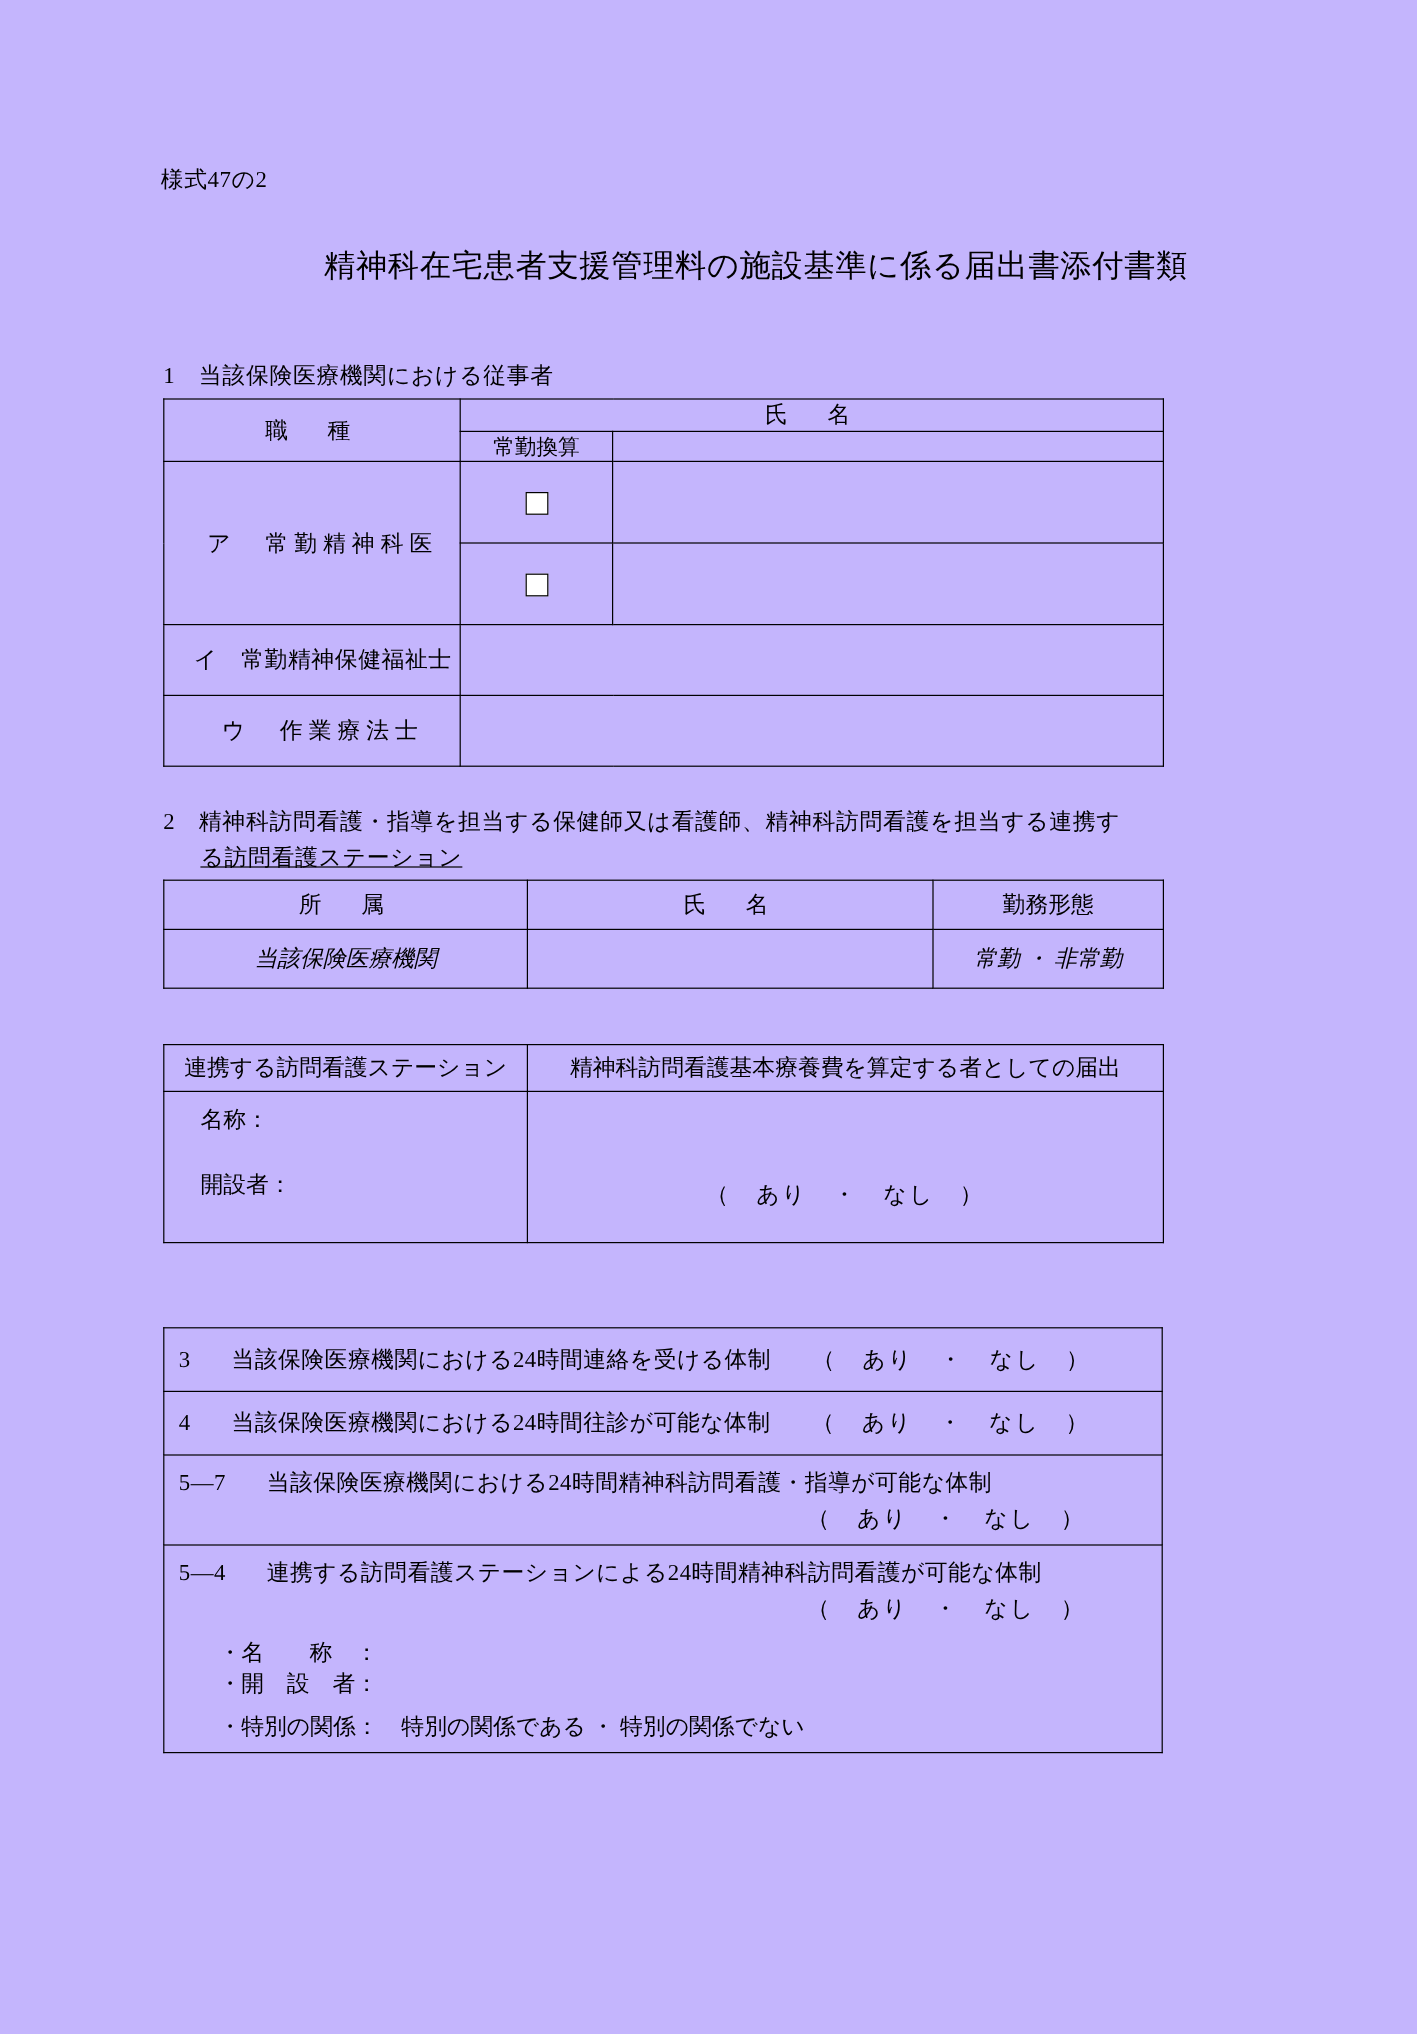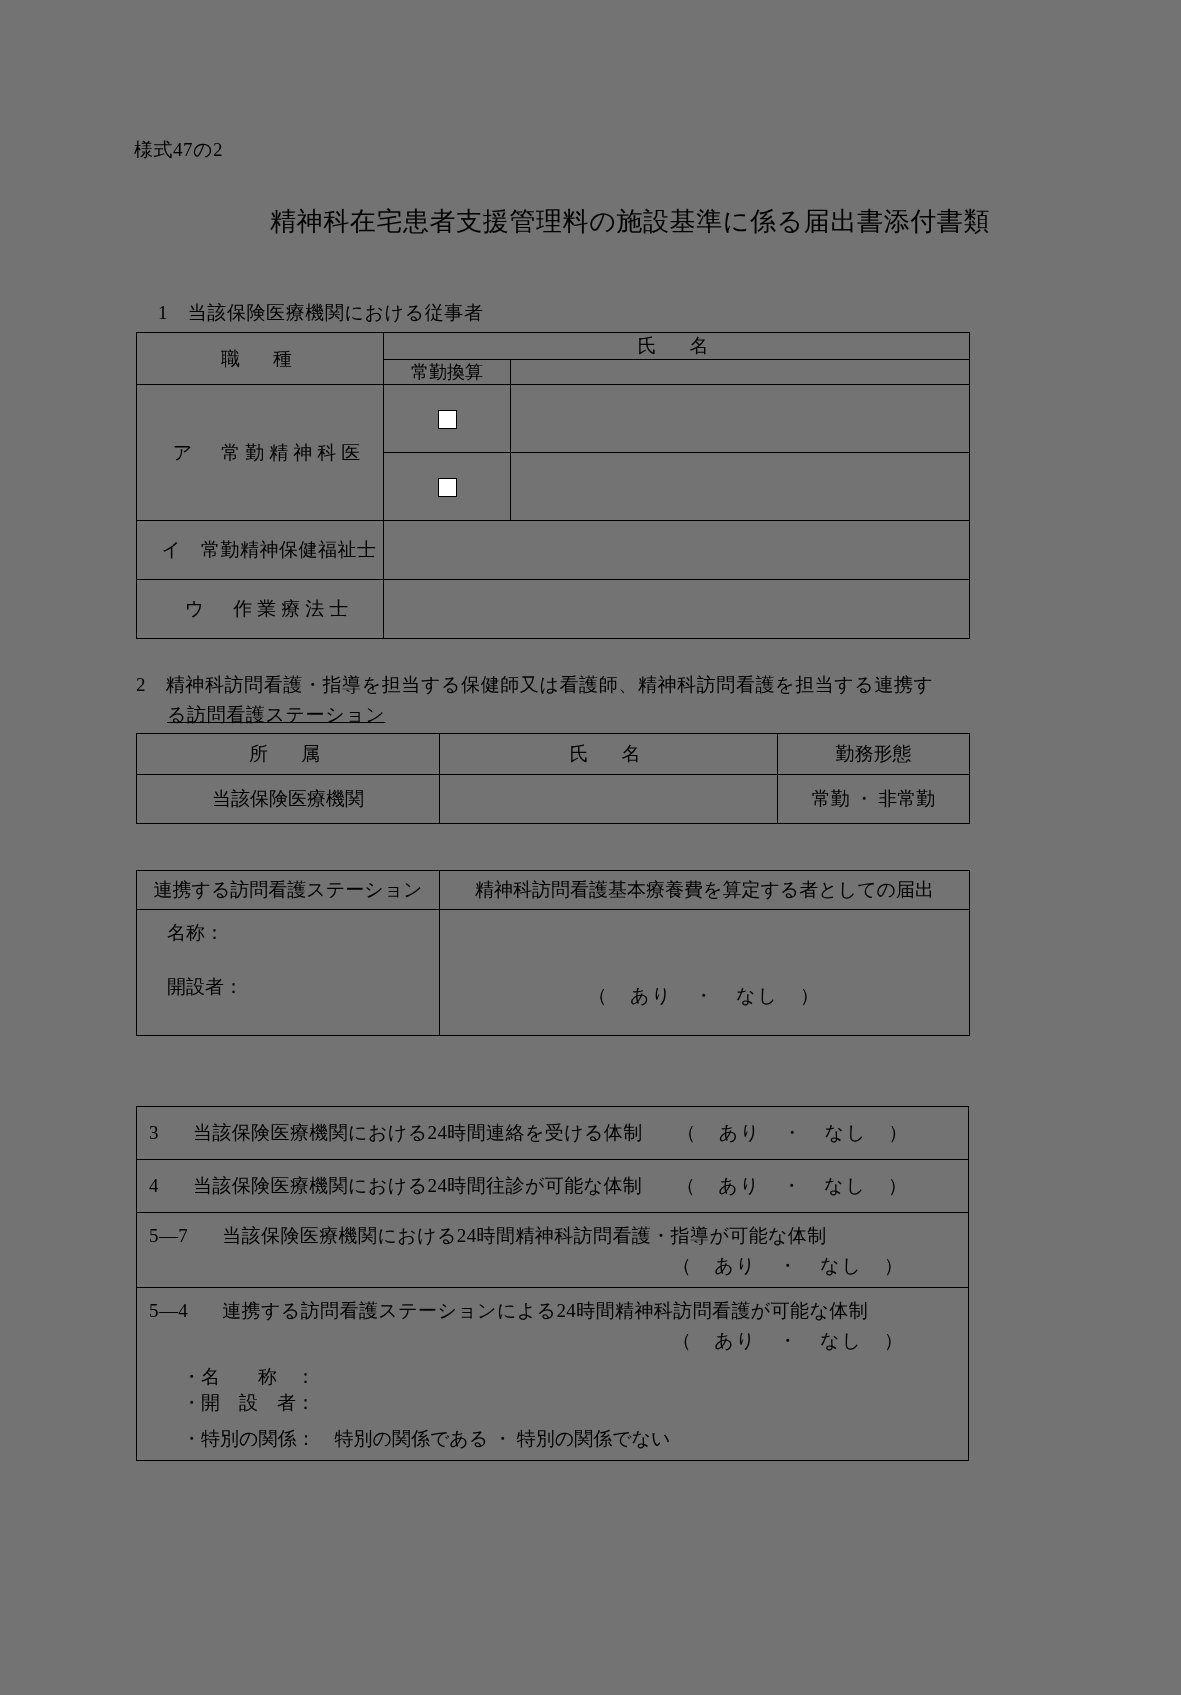--- a/index.html
+++ b/index.html
@@ -9,21 +9,21 @@
   }
   body {
     font-family: "Liberation Serif", "DejaVu Serif", serif;
     color: #000000;
   }
   .page {
     position: relative;
     width: 1181px;
     height: 1695px;
     margin: 0 auto;
-    background: #737373;
+    background: #c4b5fd;
     overflow: hidden;
   }
   .form-id {
     position: absolute;
     left: 134px;
     top: 137px;
     font-size: 19px;
     letter-spacing: 0.5px;
   }
   .doc-title {
@@ -32,21 +32,21 @@
     top: 204px;
     font-size: 26px;
     letter-spacing: 0.6px;
   }
   .section-heading {
     position: absolute;
     font-size: 19px;
     letter-spacing: 0.6px;
     white-space: nowrap;
   }
-  .sec1-heading { left: 136px; top: 300px; margin-left: 22px; }
+  .sec1-heading { left: 136px; top: 300px; }
   .sec2-heading-l1 { left: 136px; top: 672px; }
   .sec2-heading-l2 { left: 167px; top: 702px; text-decoration: underline; }
 
   table.grid {
     position: absolute;
     border-collapse: collapse;
     table-layout: fixed;
     font-size: 18px;
     padding-left: 36px;
   }
@@ -78,21 +78,21 @@
     vertical-align: middle;
   }
   .blank-cell { height: 58px; }
 
   
   #affil-table { left: 136px; top: 733px; width: 833px; }
   #affil-table .c-affil { width: 303px; }
   #affil-table .c-name2 { width: 338px; }
   #affil-table .c-work  { width: 192px; }
   #affil-table td { height: 40px; font-size: 19px; }
-  #affil-table td.row-cell { height: 48px; }
+  #affil-table td.row-cell { height: 48px; font-style: italic; }
   .sp-wide { letter-spacing: 7px; }
 
   
   #station-table { left: 136px; top: 870px; width: 833px; }
   #station-table .c-left  { width: 303px; }
   #station-table .c-right { width: 530px; }
   #station-table td.hdr { height: 38px; font-size: 19px; margin-left: 44px; }
   #station-table td.body-left {
     height: 125px;
     vertical-align: top;

